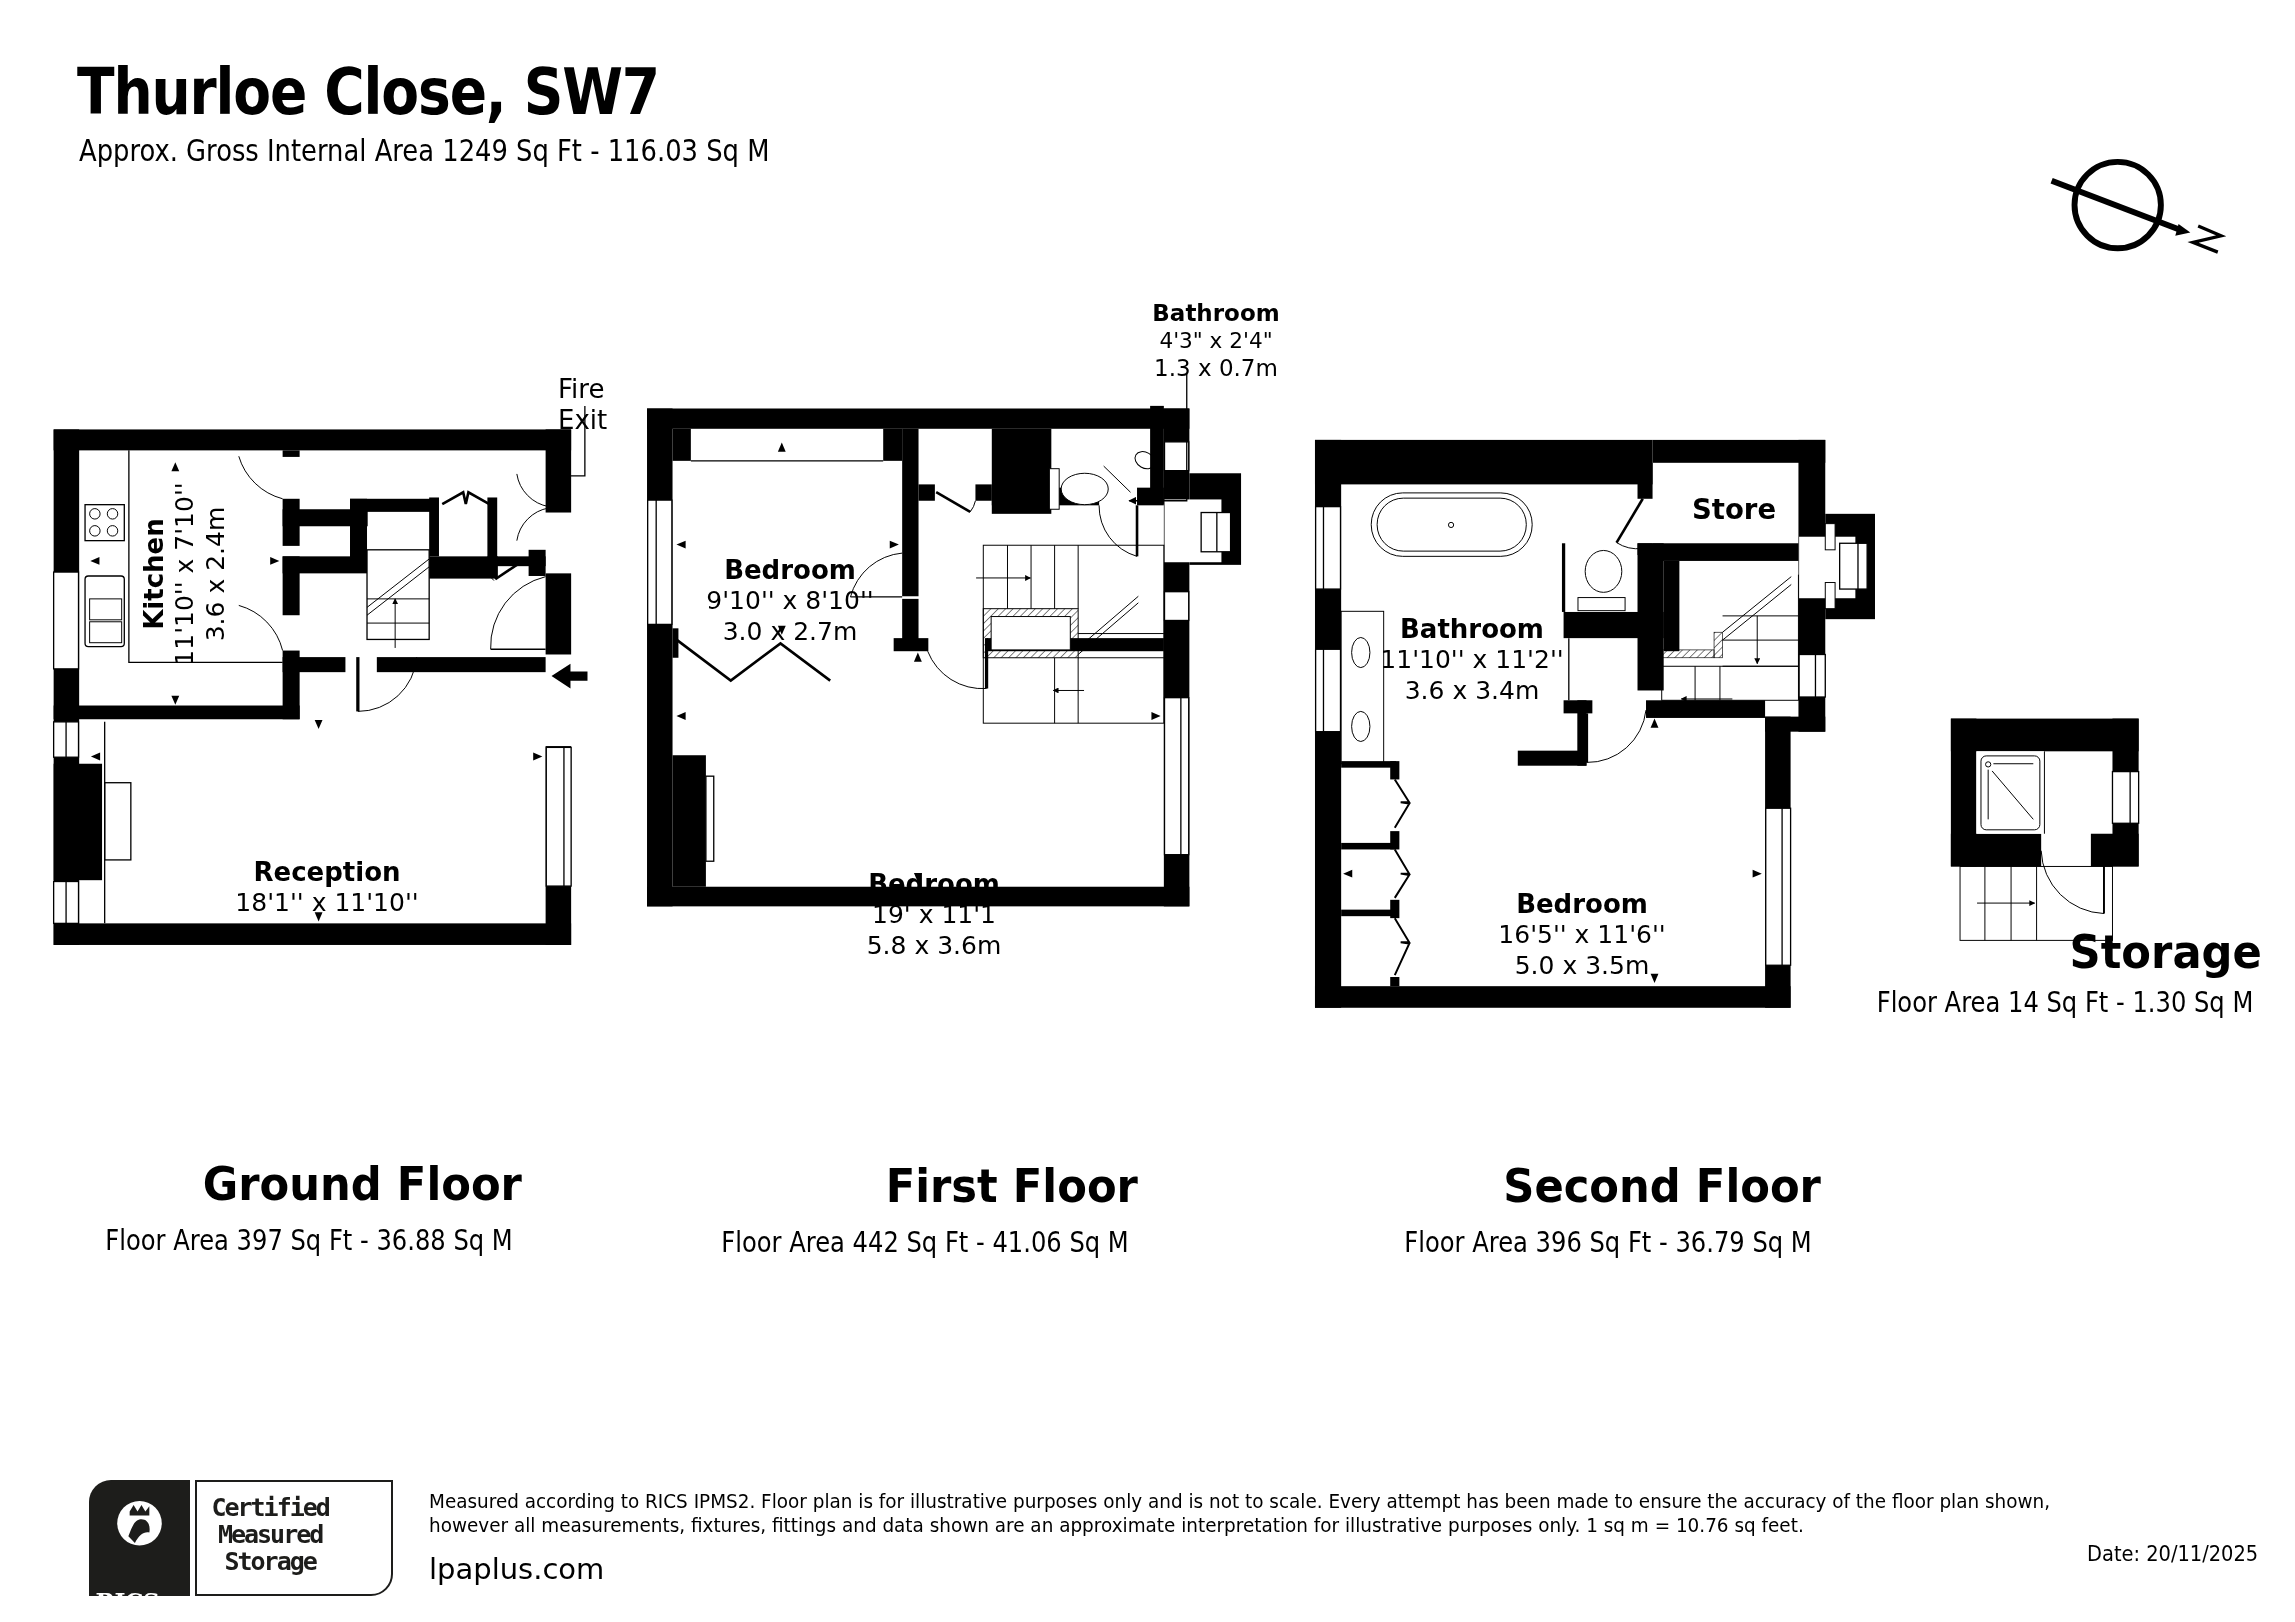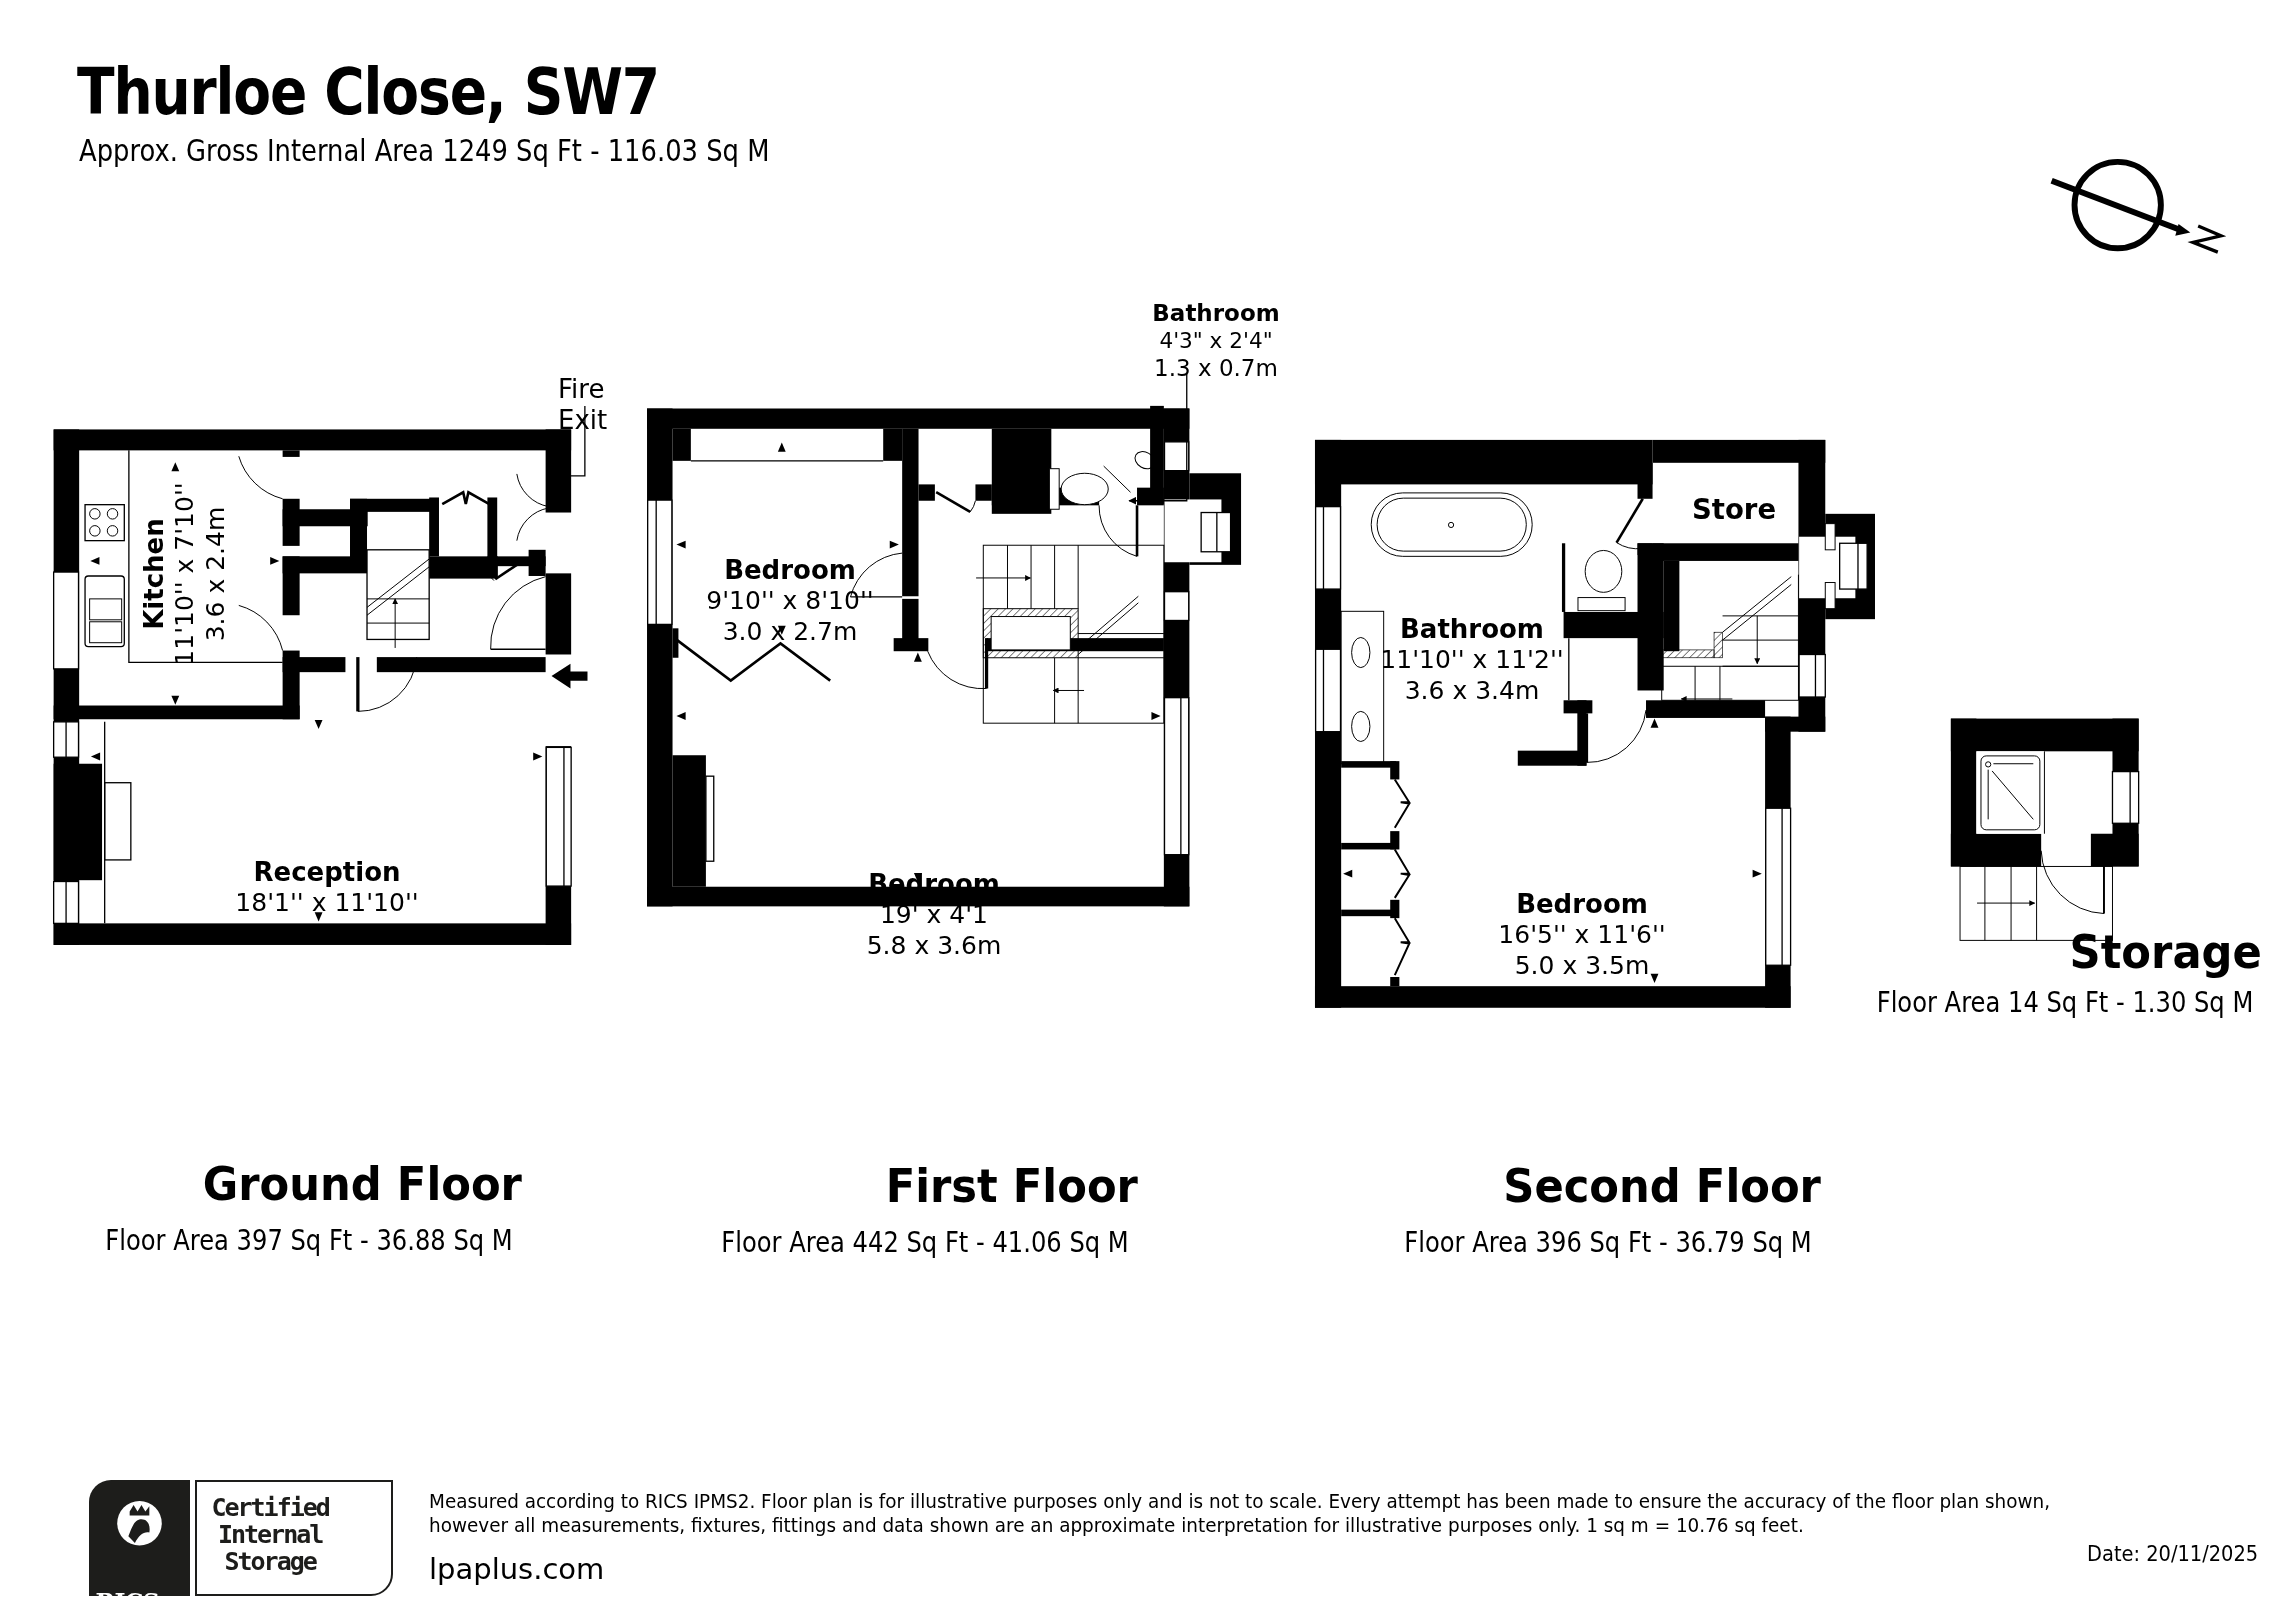--- a/index.html
+++ b/index.html
@@ -352,21 +352,21 @@
   <div class="room-name">Bedroom</div>
   <div class="room-dim">9'10'' x 8'10''</div>
   <div class="room-dim">3.0 x 2.7m</div>
 </div>
 <div class="room" style="left:934px; top:870px; top:870px;">
 </div>
 <div class="room" style="left:934px; top:870px;">
 </div>
 <div class="room" style="left:934px; top:869px;">
   <div class="room-name">Bedroom</div>
-  <div class="room-dim">19' x 4'1</div>
+  <div class="room-dim">19' x 11'1</div>
   <div class="room-dim">5.8 x 3.6m</div>
 </div>
 <div class="room" style="left:1216px; top:300px;">
   <div class="room-name" style="font-size:23px;">Bathroom</div>
   <div class="room-dim" style="font-size:21.6px;">4'3" x 2'4"</div>
   <div class="room-dim" style="font-size:23px;">1.3 x 0.7m</div>
 </div>
 
 <div class="room" style="left:1472px; top:614px;">
   <div class="room-name">Bathroom</div>
@@ -402,21 +402,21 @@
     <svg width="101" height="116" viewBox="0 0 154 177">
       <circle cx="77" cy="66" r="34" fill="#fff"></circle>
       <path d="M62,48 L68,38 L74,48 L80,38 L86,48 L92,40 L92,54 L62,54 z" fill="#1d1d1b"></path>
       <path d="M60,86 C66,70 70,60 80,60 C90,60 94,70 92,80 C84,78 76,84 70,96 z" fill="#1d1d1b"></path>
     </svg>
     <div class="rics-logo-word">RICS</div>
   </div>
   <div class="rics-box">
     <div class="rics-box-text">
       <div>Certified</div>
-      <div>Internal</div>
+      <div>Measured</div>
       <div>Storage</div>
     </div>
   </div>
 </div>
 
 <div class="abs footer-text" style="left:429px; top:1489px;">
   <div>Measured according to RICS IPMS2. Floor plan is for illustrative purposes only and is not to scale. Every attempt has been made to ensure the accuracy of the floor plan shown,</div>
   <div>however all measurements, fixtures, fittings and data shown are an approximate interpretation for illustrative purposes only. 1 sq m = 10.76 sq feet.</div>
 </div>
 <div class="abs website" style="left:429px; top:1555px;">lpaplus.com</div>

